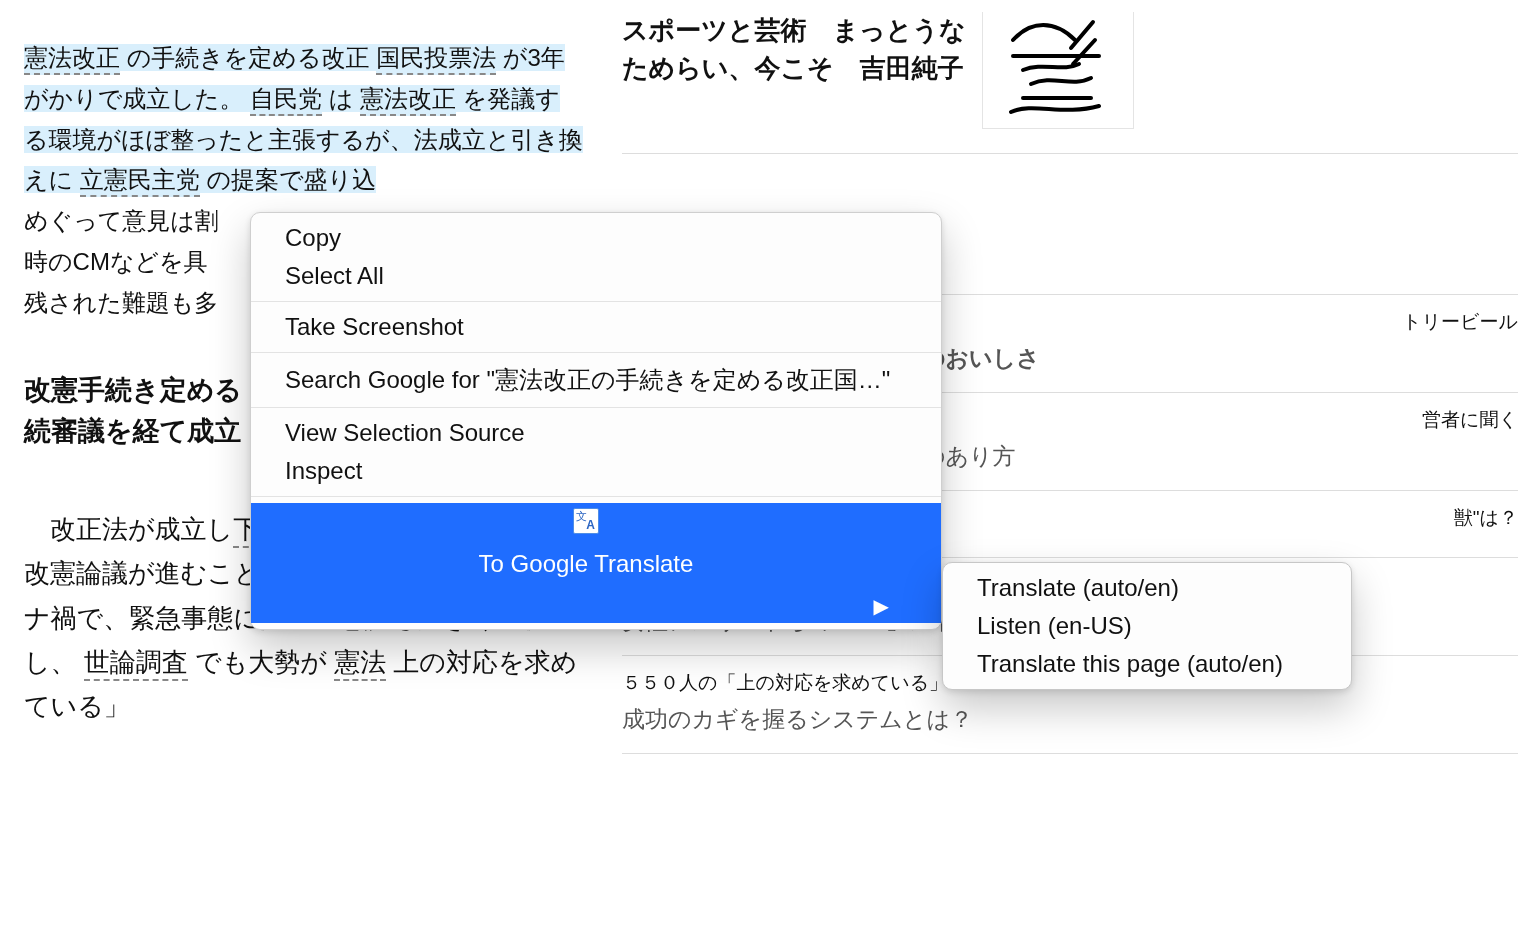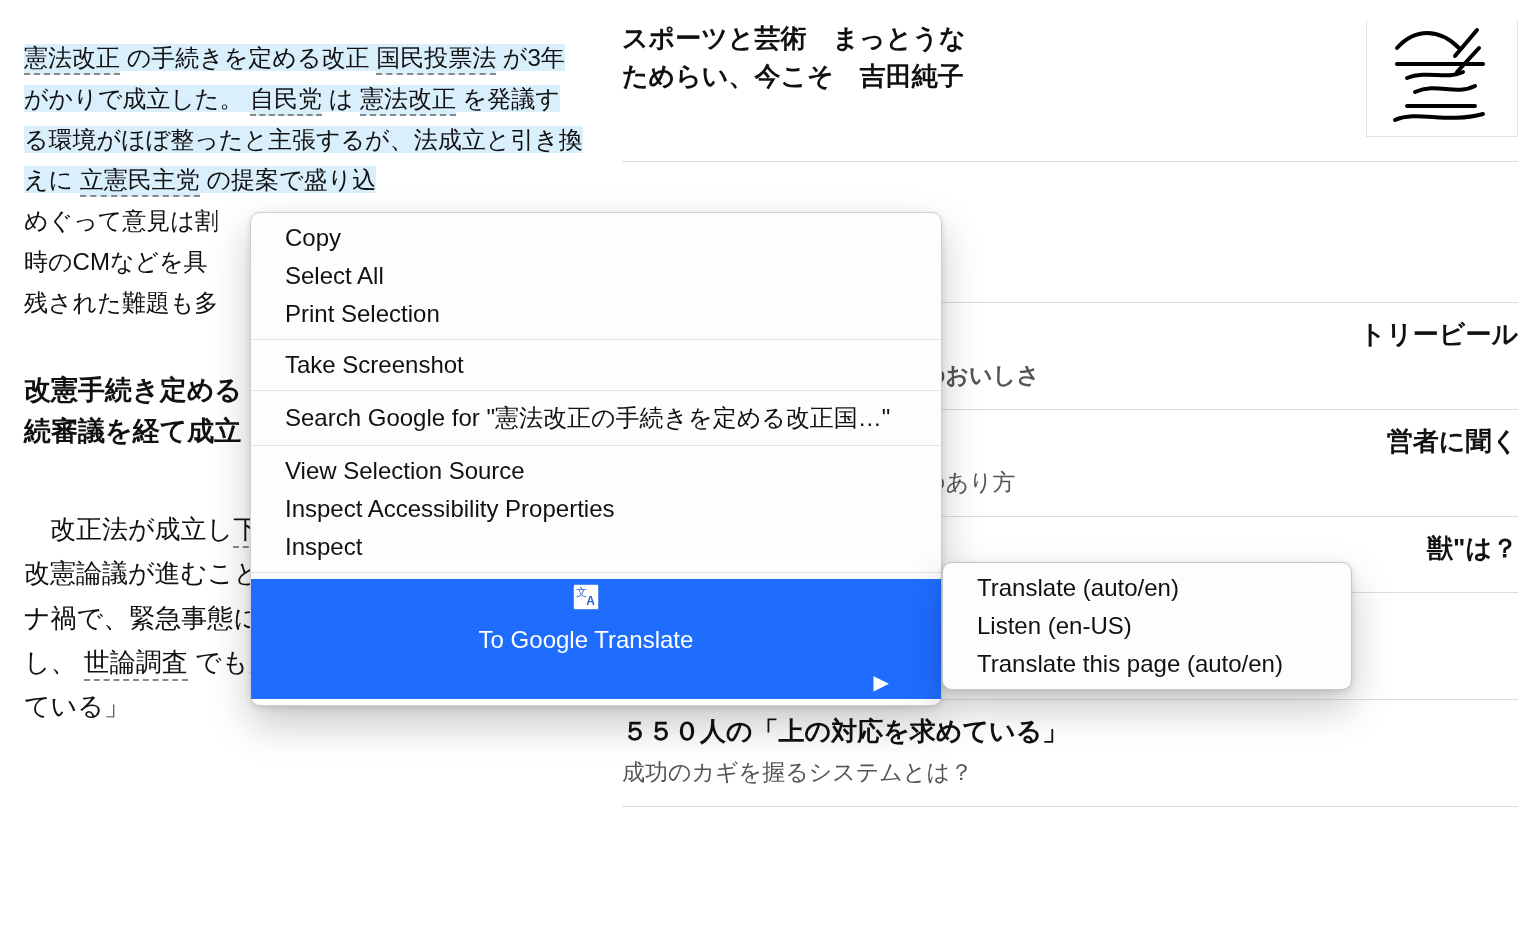--- a/index.html
+++ b/index.html
@@ -61,23 +61,22 @@
   }
   .para2 {
     margin-top: 54px;
     font-size: 26px;
     line-height: 1.7;
   }
 
   
   .top-item {
     display: flex;
-    justify-content: space-between;
     align-items: flex-start;
-    padding-top: 20px;
+    padding-top: 12px;
     padding-bottom: 10px;
   }
   .top-item .top-title {
     font-size: 26px;
     font-weight: 700;
     line-height: 1.45;
     max-width: 360px;
   }
   .top-logo {
     width: 150px;
@@ -97,22 +96,22 @@
   }
   .gap-large {
     height: 126px;
   }
   .item {
     padding: 14px 0 18px 0;
     border-bottom: 1px solid var(--divider);
   }
   .item:first-of-type{ border-top: 1px solid var(--divider); }
   .item-title {
-    font-size: 26px;
-    font-weight: 700;
+    font-size: 19px;
+    font-weight: 400;
     margin-bottom: 8px;
   }
   .item-sub {
     font-size: 23px;
     color: var(--muted);
     font-weight: 400;
   }
 
   
   .context-menu {
@@ -248,28 +247,26 @@
           <div class="item-sub">成功のカギを握るシステムとは？</div>
         </div>
       </div>
   </div>
 
 </div>
 
 <div class="context-menu" id="context-menu">
     <div class="menu-item">Copy</div>
     <div class="menu-item">Select All</div>
-    <div class="menu-item">Print Selection</div>
     <hr class="menu-sep">
     <div class="menu-item">Take Screenshot</div>
     <hr class="menu-sep">
     <div class="menu-item">Search Google for "憲法改正の手続きを定める改正国…"</div>
     <hr class="menu-sep">
     <div class="menu-item">View Selection Source</div>
-    <div class="menu-item">Inspect Accessibility Properties</div>
     <div class="menu-item">Inspect</div>
     <hr class="menu-sep">
     <div class="menu-item highlight">
       <span class="ticon"></span>
       <span>To Google Translate</span>
       <span class="arrow">▶</span>
     </div>
   </div>
 
 <div class="submenu" id="submenu">

